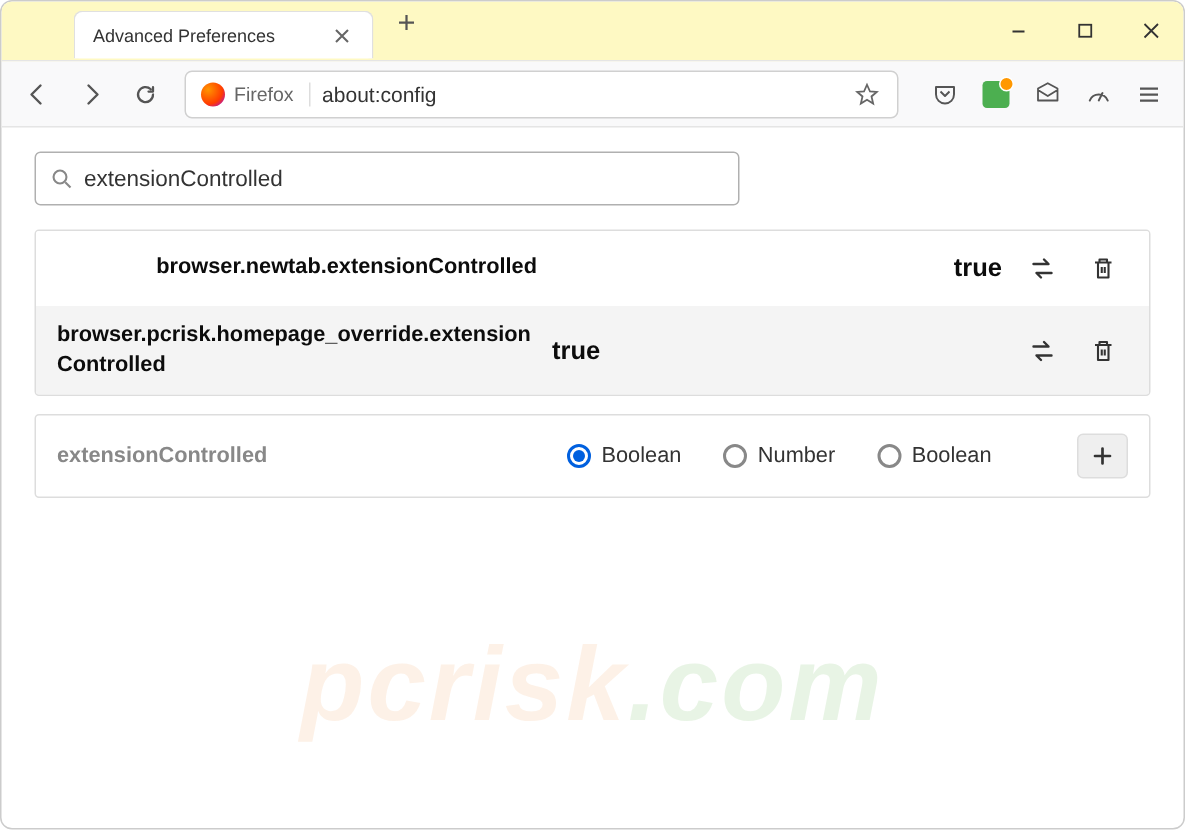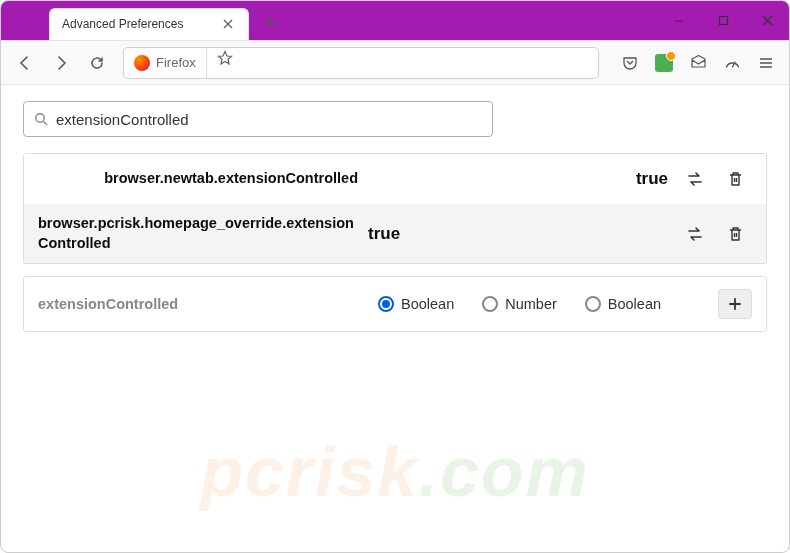--- a/index.html
+++ b/index.html
@@ -1,28 +1,28 @@
 <!DOCTYPE html>
 <html><head>
   <meta charset="utf-8">
   <style>
     * { margin: 0; padding: 0; box-sizing: border-box; font-family: -apple-system, BlinkMacSystemFont, "Segoe UI", Arial, sans-serif; }
     body { width: 790px; height: 553px; background: #fff; border: 1px solid #ccc; border-radius: 8px; overflow: hidden; position: relative; }
     
-    .titlebar { height: 40px; display: flex; align-items: center; border-bottom: 1px solid #e5e5e5; background: #a21caf; }
+    .titlebar { height: 40px; display: flex; border-bottom: 1px solid #e5e5e5; background: #fef9c3; }
     .tab { display: flex; align-items: center; background: #fff; height: 32px; margin-left: 48px; margin-top: 6px; padding: 0 12px; border-radius: 6px 6px 0 0; gap: 10px; min-width: 200px; border: 1px solid #e0e0e0; border-bottom: none;}
     .tab-title { font-size: 12px; color: #333; flex: 1; }
     .tab-close { width: 16px; height: 16px; display: flex; align-items: center; justify-content: center; cursor: pointer; color: #666; }
     .newtab-btn { width: 28px; height: 28px; display: flex; align-items: center; justify-content: center; margin-left: 8px; cursor: pointer; color: #555; }
     .window-controls { margin-left: auto; display: flex; align-items: center; height: 100%; }
     .win-btn { width: 44px; height: 40px; display: flex; align-items: center; justify-content: center; color: #333; cursor: pointer; }
     
     .toolbar { height: 44px; display: flex; align-items: center; padding: 0 8px; gap: 4px; border-bottom: 1px solid #e5e5e5; background: #f9f9fa; }
     .tb-btn { width: 32px; height: 32px; display: flex; align-items: center; justify-content: center; border-radius: 4px; color: #555; cursor: pointer; }
-    .urlbar { flex: 1; height: 32px; background: #fff; border: 1px solid #d0d0d0; border-radius: 5px; display: flex; padding: 0 10px; gap: 8px; margin: 0 6px; }
+    .urlbar { flex: 1; height: 32px; background: #fff; border: 1px solid #d0d0d0; border-radius: 5px; display: flex; align-items: center; padding: 0 10px; gap: 8px; margin: 0 6px; }
     .url-identity { display: flex; align-items: center; gap: 6px; padding-right: 10px; border-right: 1px solid #ddd; }
     .fx-logo { width: 16px; height: 16px; border-radius: 50%; background: radial-gradient(circle at 30% 30%, #ff9500, #ff3c00 60%, #9400ff); }
     .identity-label { font-size: 13px; color: #666; }
     .url-text { font-size: 14px; color: #333; flex: 1; }
     .star-btn { color: #666; cursor: pointer; padding: 2px; }
     .tb-right { display: flex; align-items: center; gap: 4px; padding-left: 6px;}
     .tb-icon { width: 30px; height: 30px; display: flex; align-items: center; justify-content: center; color: #555; cursor: pointer; border-radius: 4px; }
     .ext-badge { width: 18px; height: 18px; background: #4caf50; border-radius: 3px; position: relative; }
     .ext-badge::after { content:''; position:absolute; right: -3px; top: -3px; width: 8px; height: 8px; border-radius: 50%; background: #ff9800; border: 1px solid #fff; }
     
@@ -44,21 +44,21 @@
     
     .new-row { display: flex; align-items: center; padding: 12px 14px; border: 1px solid #ddd; border-radius: 3px; gap: 10px;}
     .new-name { font-size: 14.5px; font-weight: 700; color: #888; width: 320px; }
     .type-group { display: flex; gap: 28px; flex: 1; align-items: center; padding-left: 10px;}
     .radio-opt { display: flex; align-items: center; gap: 7px; font-size: 14.5px; color: #333; cursor: pointer;}
     .rad { width: 16px; height: 16px; border: 2px solid #888; border-radius: 50%; background: #fff; display:flex; align-items:center; justify-content:center;}
     .rad.sel { border-color: #0060df; }
     .rad.sel::after { content:''; width: 8px; height: 8px; background:#0060df; border-radius:50%; }
     .add-btn { width: 34px; height: 30px; background: #efefef; border: 1px solid #ddd; border-radius: 4px; display: flex; align-items: center; justify-content: center; color: #333; cursor: pointer;}
     
-    .watermark { position: absolute; bottom: 40px; left: 50%; transform: translateX(-50%); font-size: 70px; font-weight: 700; font-style: italic; color: rgba(240, 140, 60, 0.12); pointer-events: none; letter-spacing: 2px;}
+    .watermark { position: absolute; bottom: 56px; left: 50%; transform: translateX(-50%); font-size: 70px; font-weight: 700; font-style: italic; color: rgba(240, 140, 60, 0.12); pointer-events: none; letter-spacing: 2px;}
     .wm-dot { color: rgba(100, 180, 80, 0.15); }
     svg { display: block; }
   </style>
 </head>
 <body>
 
 <div class="titlebar">
   <div class="tab">
     <span class="tab-title">Advanced Preferences</span>
     <span class="tab-close">
@@ -105,20 +105,21 @@
   <div class="tb-btn">
     <svg width="16" height="16" viewBox="0 0 16 16">
         <path d="M13 8 A5 5 0 1 1 11.5 4.5 M13 3 V6 H10" stroke="currentColor" stroke-width="1.5" fill="none" stroke-linecap="round" stroke-linejoin="round"></path>
       </svg>
   </div>
   <div class="urlbar">
     <div class="url-identity">
       <div class="fx-logo"></div>
       <span class="identity-label">Firefox</span>
     </div>
+    <span class="url-text">about:config</span>
     <span class="star-btn">
       <svg width="16" height="16" viewBox="0 0 16 16">
           <path d="M8 1.5 L10 6 L14.5 6.3 L11 9.3 L12.1 14 L8 11.5 L3.9 14 L5 9.3 L1.5 6.3 L6 6 Z" stroke="currentColor" stroke-width="1.2" fill="none"></path>
         </svg>
     </span>
   </div>
   <div class="tb-right">
     <div class="tb-icon">
       <svg width="16" height="16" viewBox="0 0 16 16">
           <path d="M2 3 H14 V8 A6 6 0 0 1 2 8 Z M5 6 L8 9 L11 6" stroke="currentColor" stroke-width="1.3" fill="none" stroke-linejoin="round"></path>

